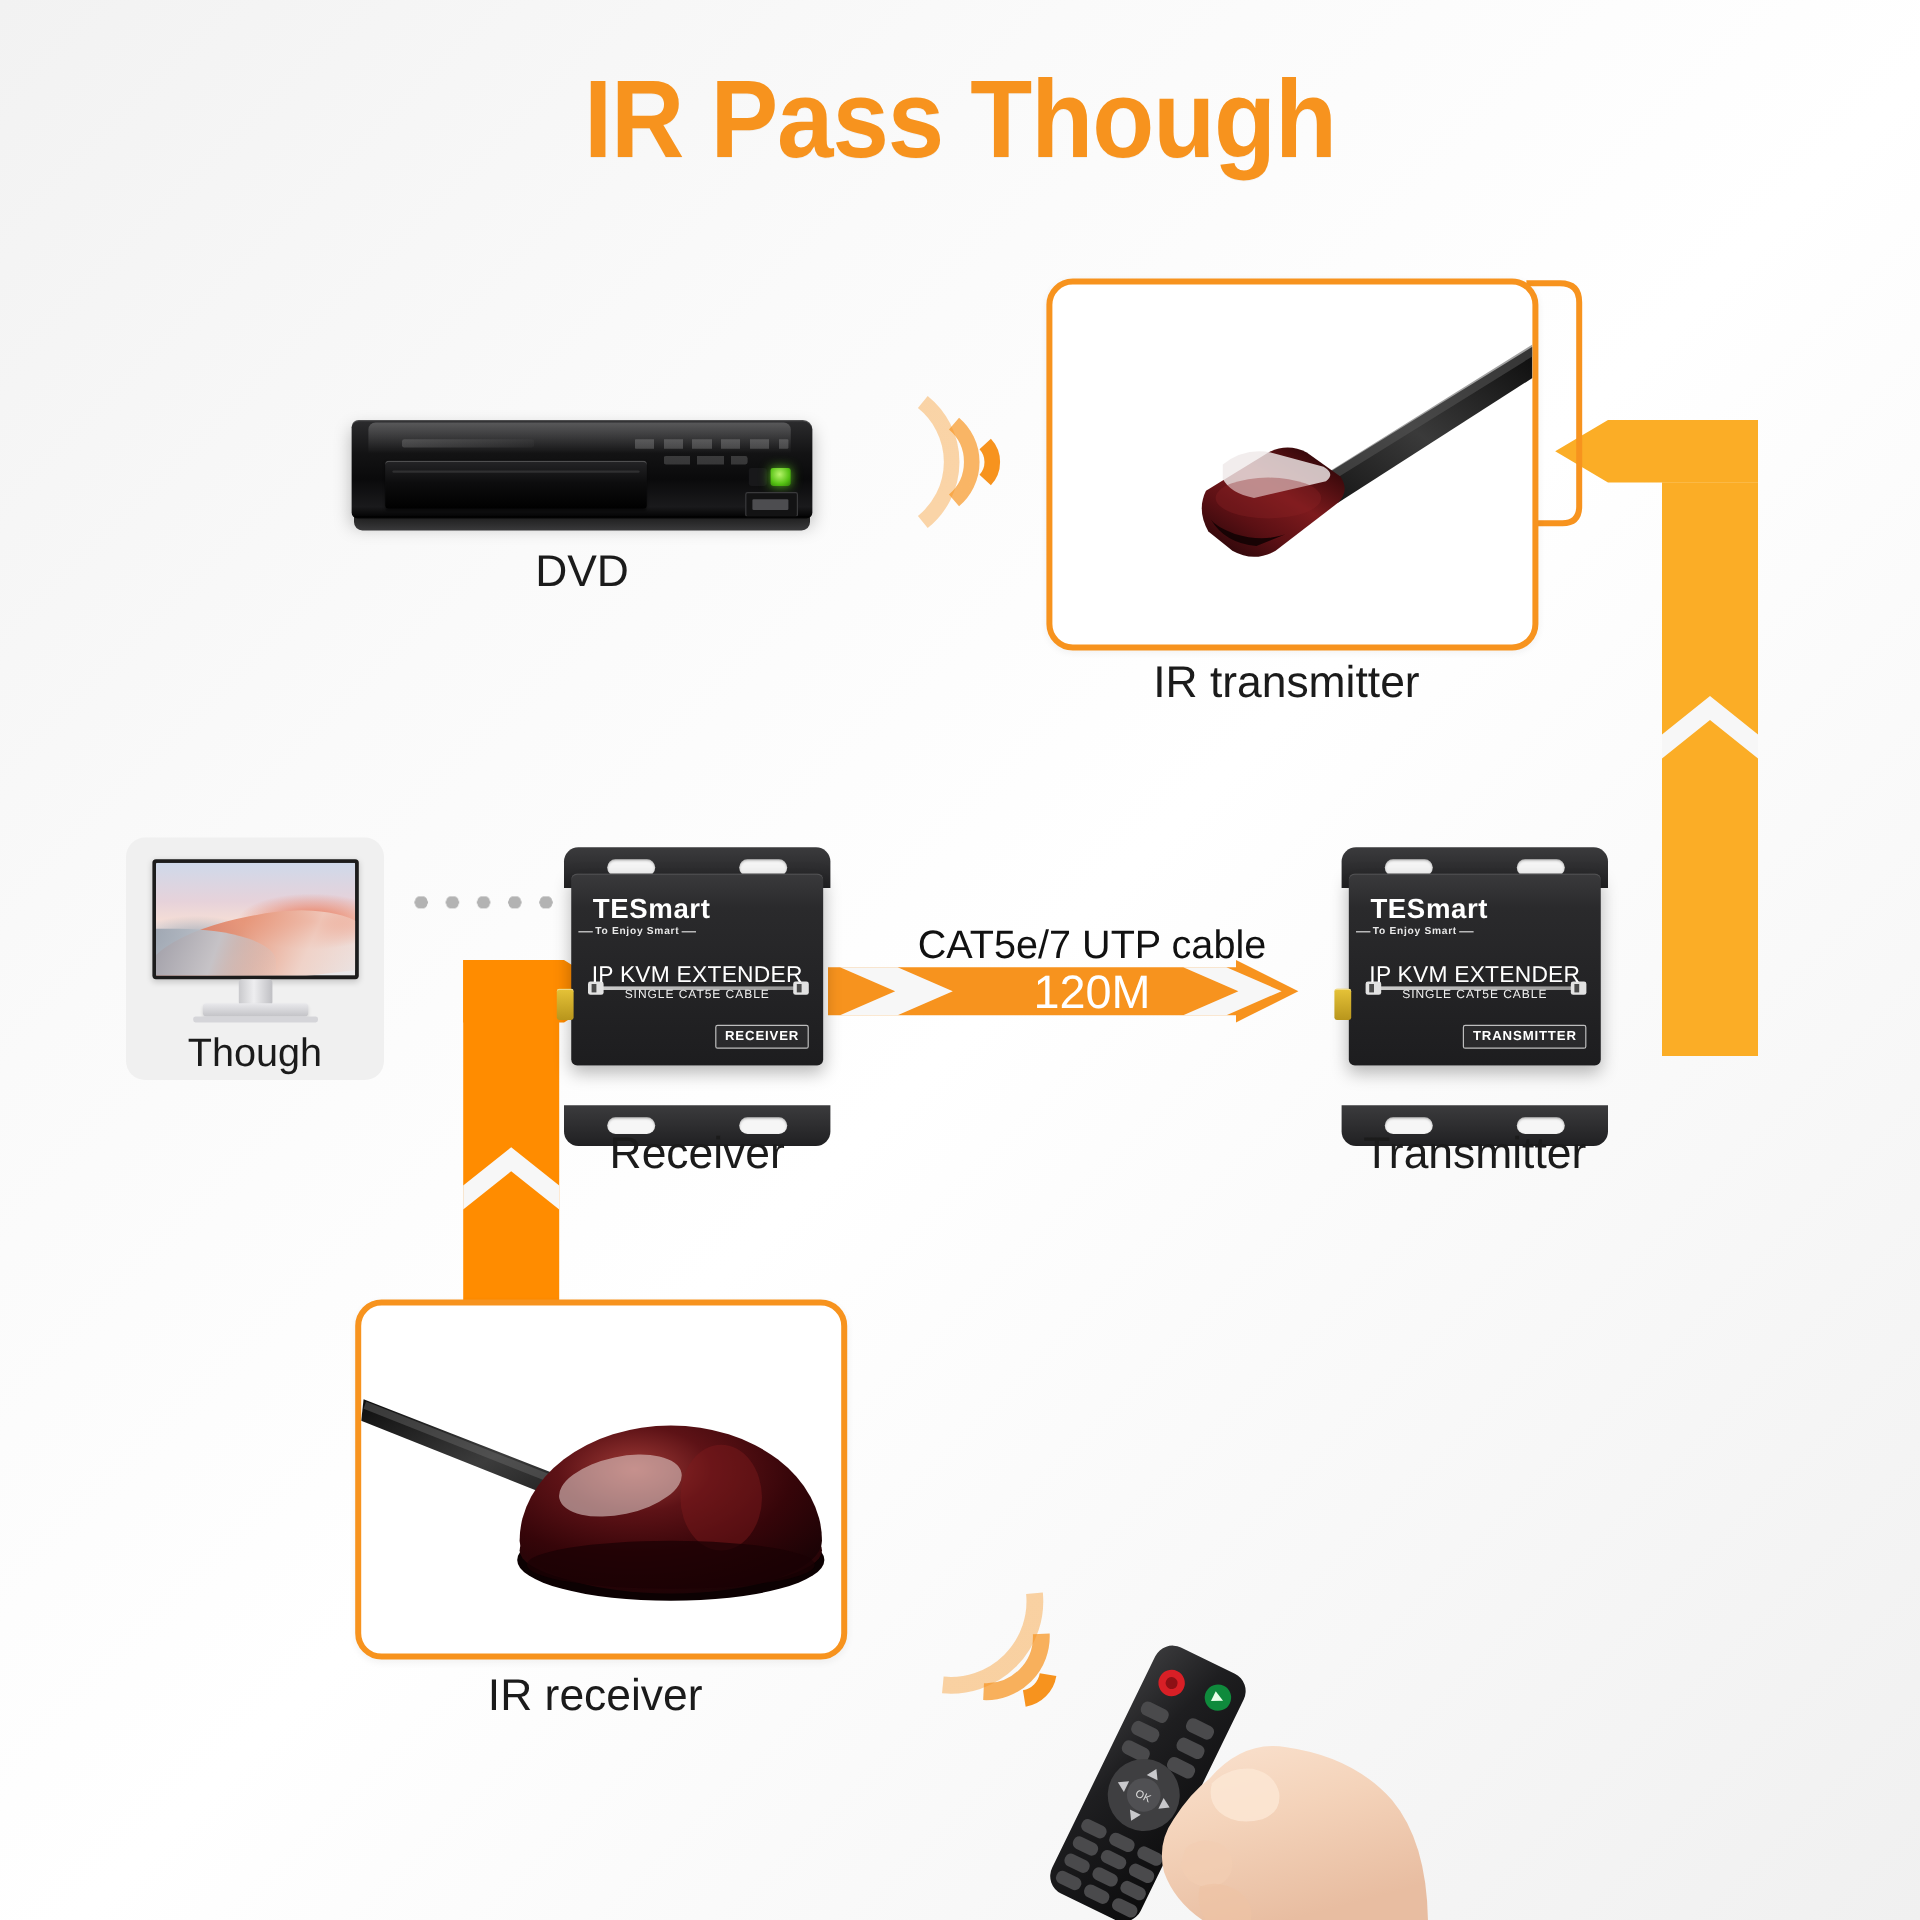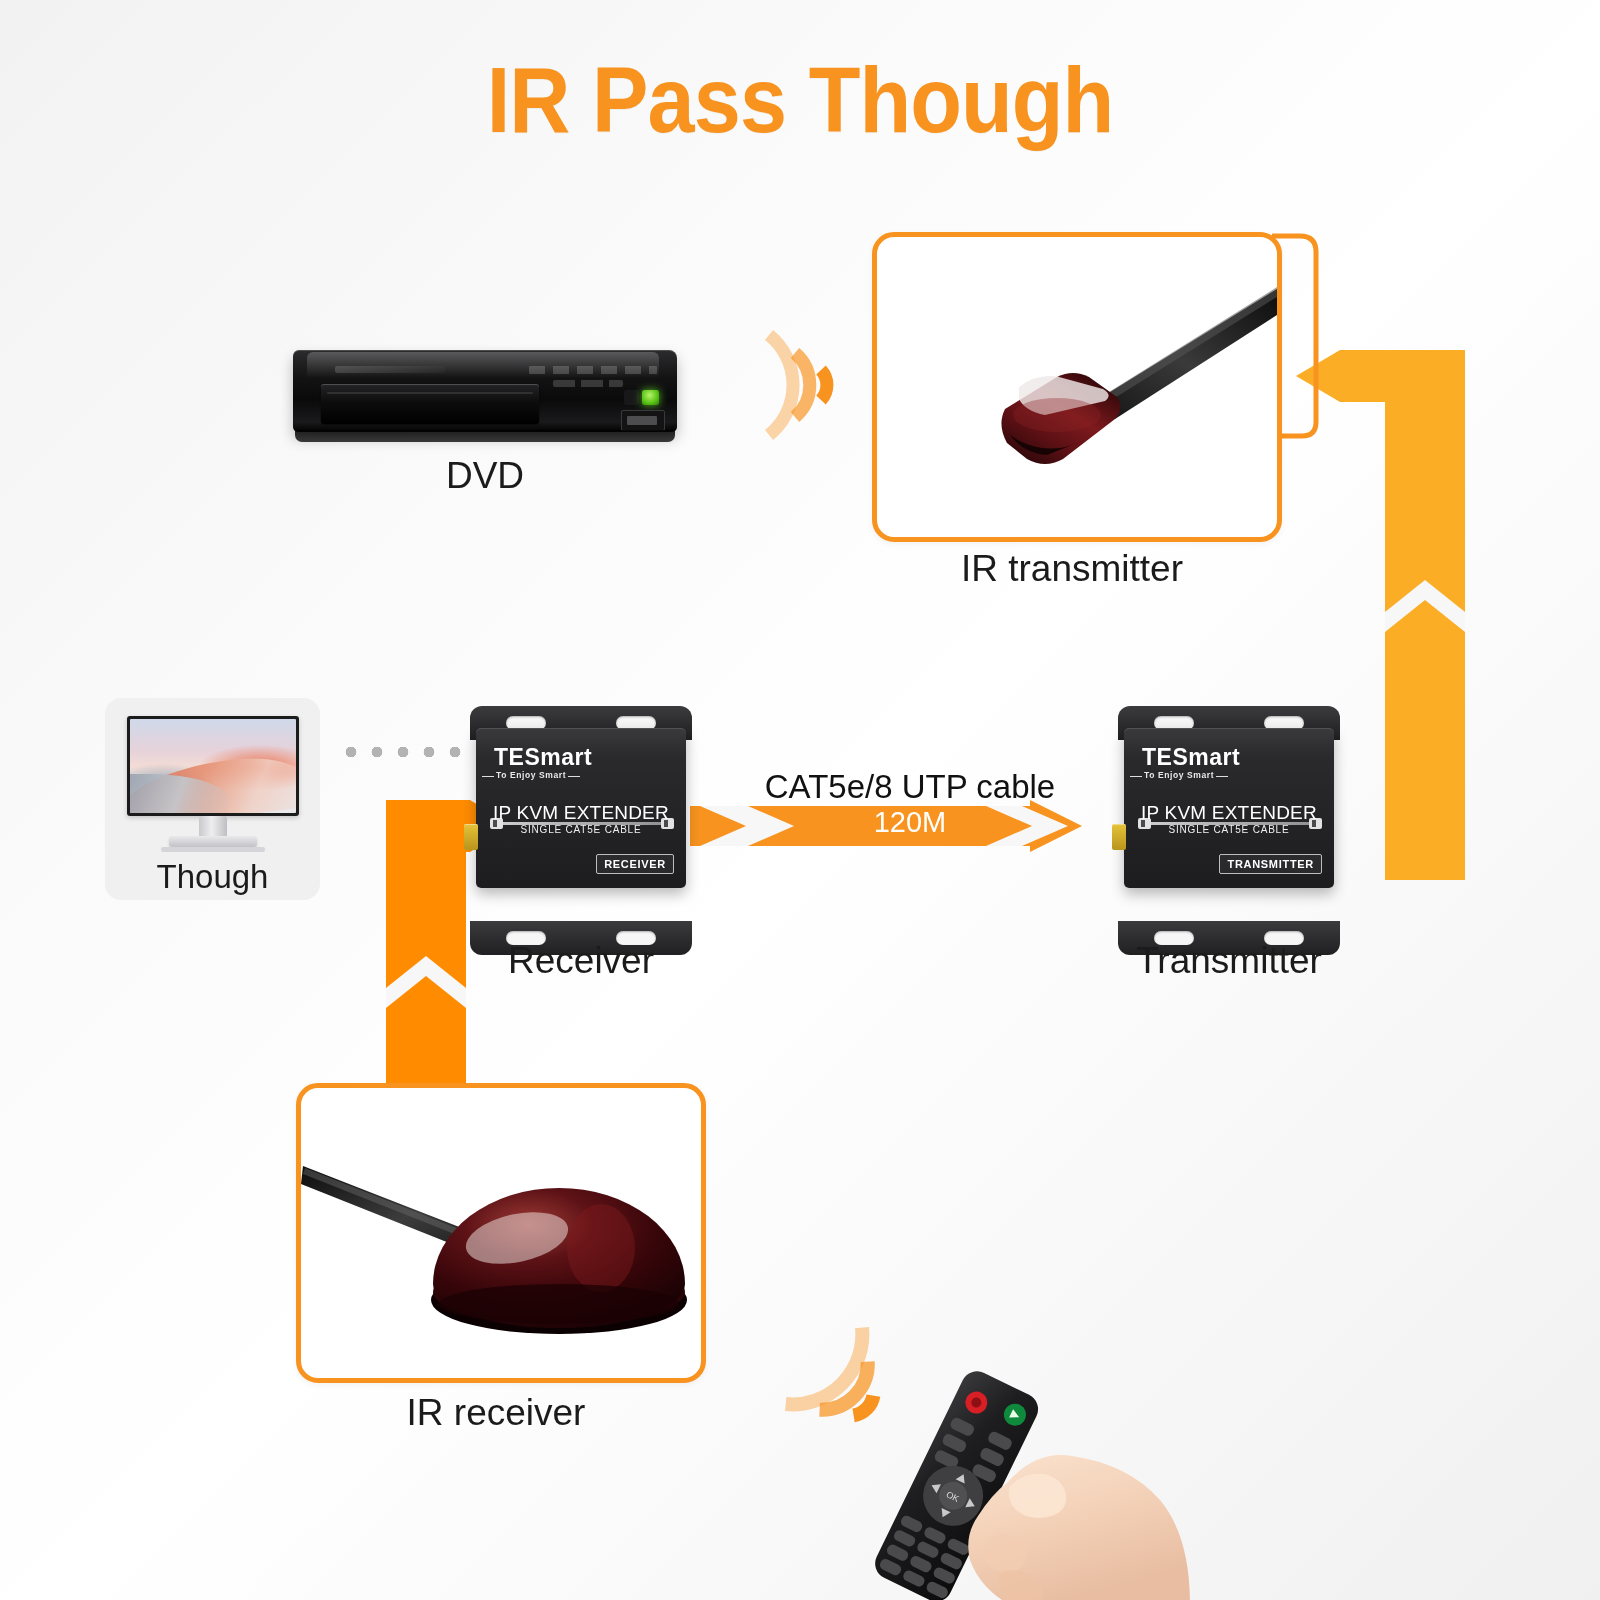--- a/index.html
+++ b/index.html
@@ -164,21 +164,21 @@
     background:rgba(255,255,255,.05);
   }
   .kvm-sma{position:absolute;left:-6px;top:118px;width:14px;height:26px;background:linear-gradient(180deg,#e6c338,#b8951c);border-radius:2px;box-shadow:inset 0 1px 0 rgba(255,255,255,.4);}
   #kvm-receiver{left:470px;top:706px;}
   #kvm-transmitter{left:1118px;top:706px;}
   #receiver-caption{left:450px;top:940px;width:262px;}
   #transmitter-caption{left:1098px;top:940px;width:262px;}
 
   
   #cable-label{left:700px;top:768px;width:420px;font-size:33px;color:#111;text-align:center;white-space:nowrap;}
-  #cable-value{position:absolute;left:700px;top:806px;width:420px;text-align:center;color:#fff;font-size:29px;z-index:5;}
+  #cable-value{position:absolute;left:700px;top:806px;width:420px;text-align:center;color:#fff;font-size:39px;z-index:5;}
 
   
   #remote-wrap{left:860px;top:1390px;width:330px;height:215px;}
 
   svg{display:block;overflow:visible;}
 </style>
 </head>
 <body>
 
 <div class="stage">
@@ -211,21 +211,21 @@
     <path d="M470,800 L470,852 L512,826 Z" fill="#FF8C00"></path>
 
     <path d="M386,1008 L426,976 L466,1008 L466,988 L426,956 L386,988 Z" fill="#f7f7f7"></path>
   </svg>
 
   <svg class="abs" style="left:690px;top:800px;width:420px;height:56px;pointer-events:none;">
     <path d="M0,6 L340,6 L340,0 L392,26 L340,52 L340,46 L0,46 Z" fill="#F7931E"></path>
     <path d="M58,6 L104,26 L58,46 L10,46 L56,26 L10,6 Z" fill="#f7f7f7"></path>
     <path d="M332,6 L378,26 L332,46 L296,46 L342,26 L296,6 Z" fill="#f7f7f7"></path>
   </svg>
-  <div class="abs caption" id="cable-label">CAT5e/8 UTP cable</div>
+  <div class="abs caption" id="cable-label">CAT5e/7 UTP cable</div>
   <div class="abs" id="cable-value">120M</div>
 
   <div class="abs" id="dvd-wrap">
     <div class="dvd-body">
       <div class="dvd-top-sheen"></div>
       <div class="dvd-brand"></div>
       <div class="dvd-logos"></div>
       <div class="dvd-btns"></div>
       <div class="dvd-tray">
         <div class="dvd-tray-line"></div>

